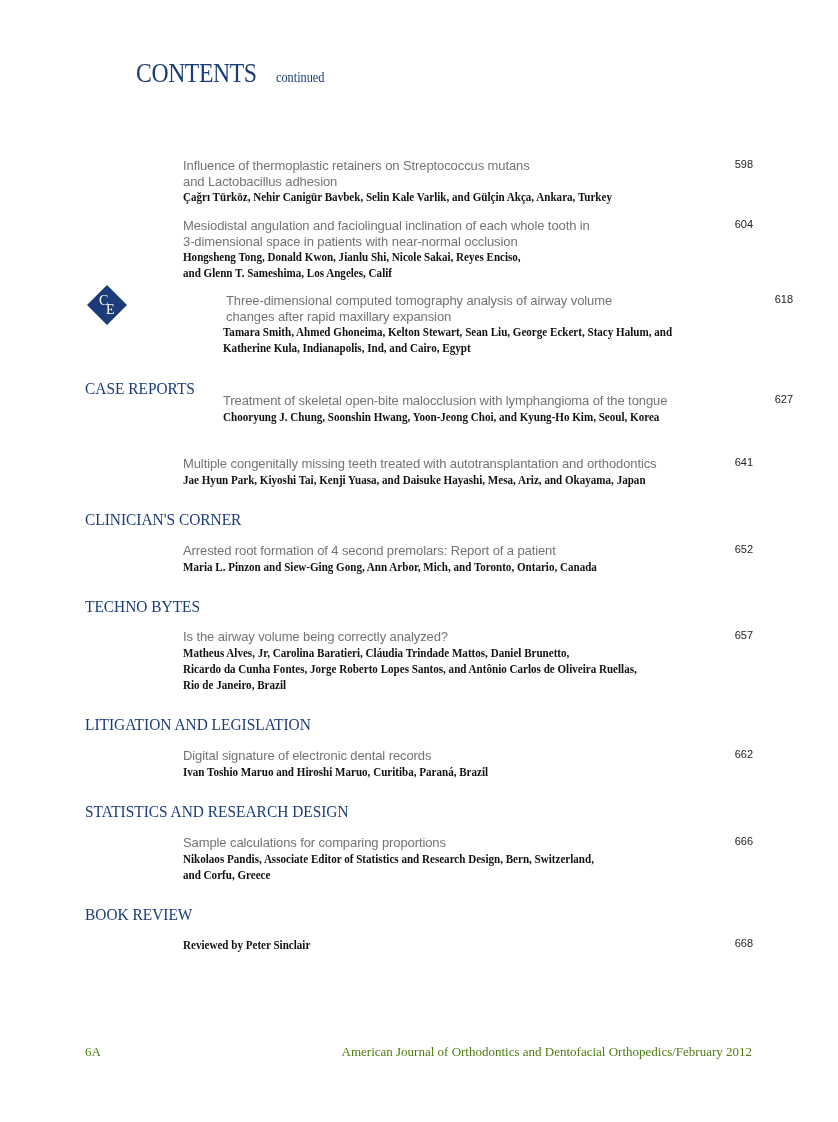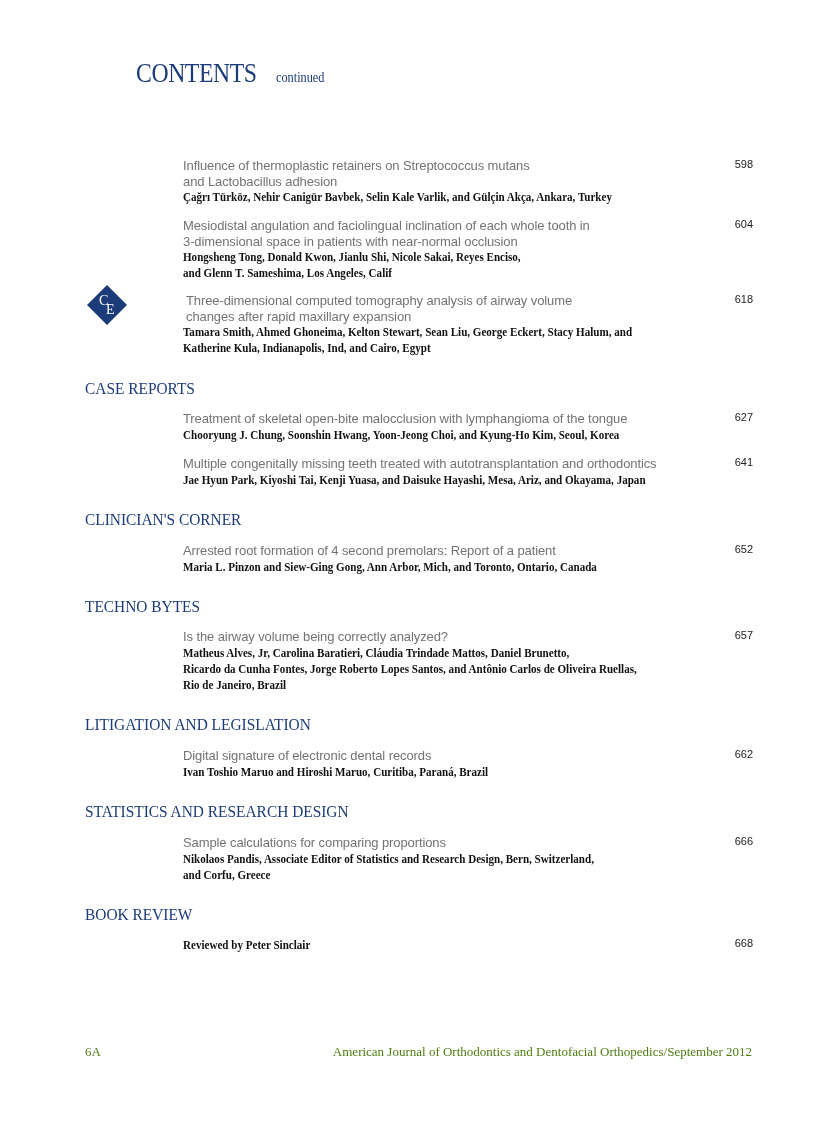--- a/index.html
+++ b/index.html
@@ -34,28 +34,28 @@
   <div class="a serif"><span>Hongsheng Tong, Donald Kwon, Jianlu Shi, Nicole Sakai, Reyes Enciso,</span><br><span>and Glenn T. Sameshima, Los Angeles, Calif</span></div>
   <div class="pg sans">604</div>
 </div>
 
 <svg class="ce" viewBox="0 0 42 42">
   <polygon points="21,1 41,21 21,41 1,21" fill="#1b3c78"></polygon>
   <text x="13" y="21" fill="#fff" font-family="Liberation Serif, serif" font-size="14">C</text>
   <text x="20" y="30" fill="#fff" font-family="Liberation Serif, serif" font-size="14">E</text>
 </svg>
 
-<div class="entry" style="top:293px;">
+<div class="entry" style="top:293px;margin-left:40px;">
   <div class="t sans" style="padding-left:3px;"><span>Three-dimensional computed tomography analysis of airway volume</span><br><span>changes after rapid maxillary expansion</span></div>
   <div class="a serif"><span>Tamara Smith, Ahmed Ghoneima, Kelton Stewart, Sean Liu, George Eckert, Stacy Halum, and</span><br><span>Katherine Kula, Indianapolis, Ind, and Cairo, Egypt</span></div>
   <div class="pg sans">618</div>
 </div>
 
 <div class="section-head serif" style="top:378px;">CASE REPORTS</div>
-<div class="entry" style="top:411px;">
+<div class="entry" style="top:393px;margin-left:40px;">
   <div class="t sans">Treatment of skeletal open-bite malocclusion with lymphangioma of the tongue</div>
   <div class="a serif">Chooryung J. Chung, Soonshin Hwang, Yoon-Jeong Choi, and Kyung-Ho Kim, Seoul, Korea</div>
   <div class="pg sans">627</div>
 </div>
 <div class="entry" style="top:456px;">
   <div class="t sans">Multiple congenitally missing teeth treated with autotransplantation and orthodontics</div>
   <div class="a serif">Jae Hyun Park, Kiyoshi Tai, Kenji Yuasa, and Daisuke Hayashi, Mesa, Ariz, and Okayama, Japan</div>
   <div class="pg sans">641</div>
 </div>
 
@@ -87,13 +87,13 @@
   <div class="pg sans">666</div>
 </div>
 
 <div class="section-head serif" style="top:904px;">BOOK REVIEW</div>
 <div class="entry" style="top:937px;">
   <div class="a serif">Reviewed by Peter Sinclair</div>
   <div class="pg sans">668</div>
 </div>
 
 <div class="footer sans" style="left:85px;">6A</div>
-<div class="footer sans" style="right:86px;">American Journal of Orthodontics and Dentofacial Orthopedics/September 2012</div>
+<div class="footer sans" style="right:86px;">American Journal of Orthodontics and Dentofacial Orthopedics/February 2012</div>
 
 </body></html>

